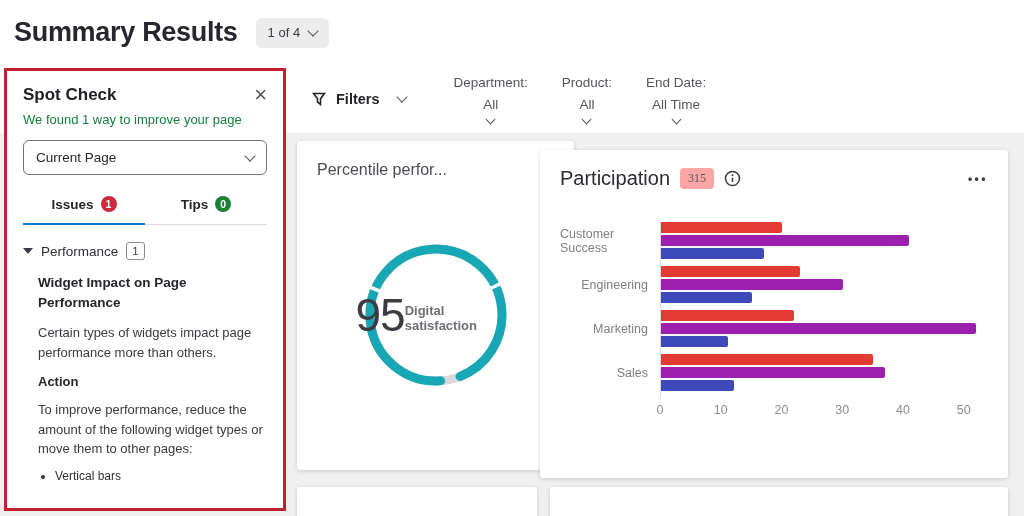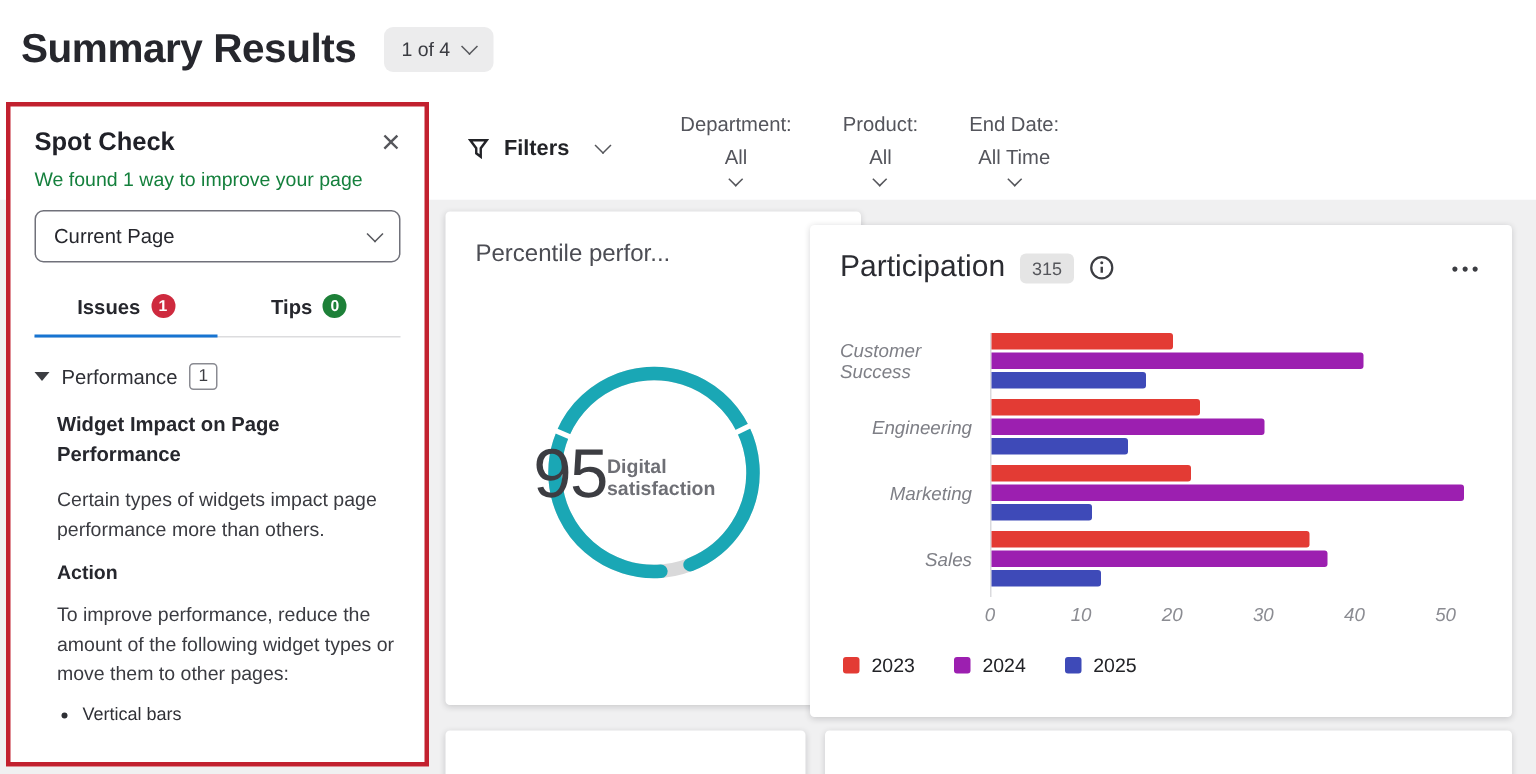--- a/index.html
+++ b/index.html
@@ -43,25 +43,25 @@
 
   
   .donut-wrap { position:relative; width:160px; height:160px; margin:56px auto 0; }
   .donut-center { position:absolute; inset:0; display:flex; flex-direction:row; align-items:center; justify-content:center; }
   .donut-value { font-size:46px; color:#3c3d42; line-height:1; letter-spacing:-1px; }
   .donut-label { font-size:13px; font-weight:bold; color:#6e6f75; margin-top:5px; }
 
   
   .pcard-header { display:flex; align-items:center; padding:17px 20px 0; gap:10px; }
   .pcard-title { font-size:20px; color:#2b2c32; }
-  .count-badge { background:#e5e5e5; border-radius:4px; padding:3px 8px; font-size:12px; color:#55565b; }
+  .count-badge { background:#fca5a5; border-radius:4px; padding:3px 8px; font-size:12px; color:#55565b;font-family:Liberation Serif, serif; }
   .ellipsis { margin-left:auto; color:#3c3d42; font-size:12px; letter-spacing:2.5px; font-weight:bold; cursor:pointer; }
 
   
-  .chart { padding:0 20px; margin-top:32px;font-style:italic; }
+  .chart { padding:0 20px; margin-top:32px; }
   .chart-body { display:flex; }
   .cat-col { width:100px; }
   .cat-label { height:37px; margin-bottom:7px; display:flex; align-items:center; justify-content:flex-end;
                padding-right:12px; font-size:12.5px; color:#7e7f86; }
   .plot-col { flex:1; border-left:1px solid #dadadd; }
   .bar-group { margin-bottom:7px; }
   .bar { height:11px; border-radius:0 2px 2px 0; margin-bottom:2px; }
   .bar:last-child { margin-bottom:0; }
   .axis-row { display:flex; }
   .axis-spacer { width:100px; }
@@ -270,34 +270,20 @@
         <div class="x-axis" id="x-axis">
             <span class="tick" style="left: 0%;">0</span>
             <span class="tick" style="left: 18.5185%;">10</span>
             <span class="tick" style="left: 37.037%;">20</span>
             <span class="tick" style="left: 55.5556%;">30</span>
             <span class="tick" style="left: 74.0741%;">40</span>
             <span class="tick" style="left: 92.5926%;">50</span>
           </div>
       </div>
     </div>
-    <div class="chart-legend" id="legend">
-        <div class="legend-item">
-          <span class="swatch" style="background: rgb(227, 59, 52);"></span>
-          <span>2023</span>
-        </div>
-        <div class="legend-item">
-          <span class="swatch" style="background: rgb(156, 31, 176);"></span>
-          <span>2024</span>
-        </div>
-        <div class="legend-item">
-          <span class="swatch" style="background: rgb(62, 74, 184);"></span>
-          <span>2025</span>
-        </div>
-      </div>
   </div>
 
   <div class="card" id="stub-left"></div>
   <div class="card" id="stub-right"></div>
 
   <div class="spot-panel">
     <div class="sp-header">
       <span class="sp-title">Spot Check</span>
       <span class="sp-close">×</span>
     </div>

